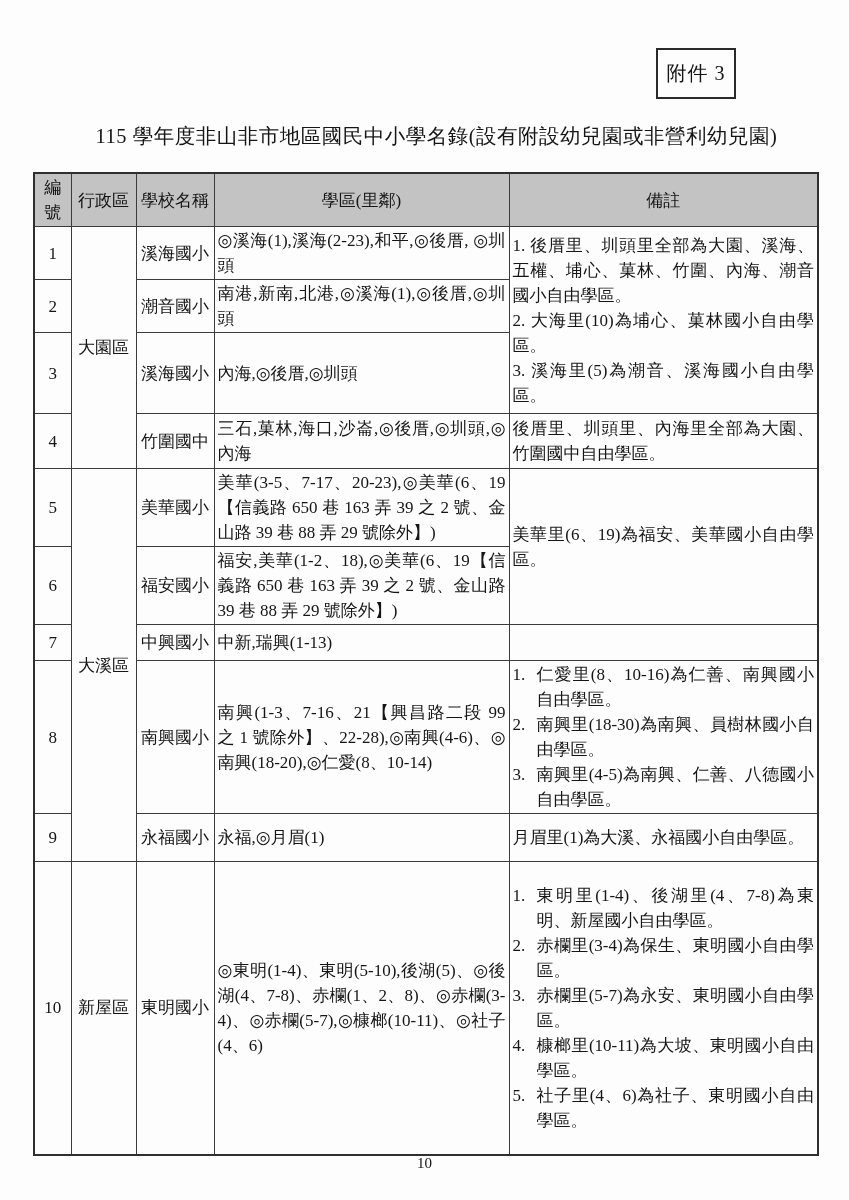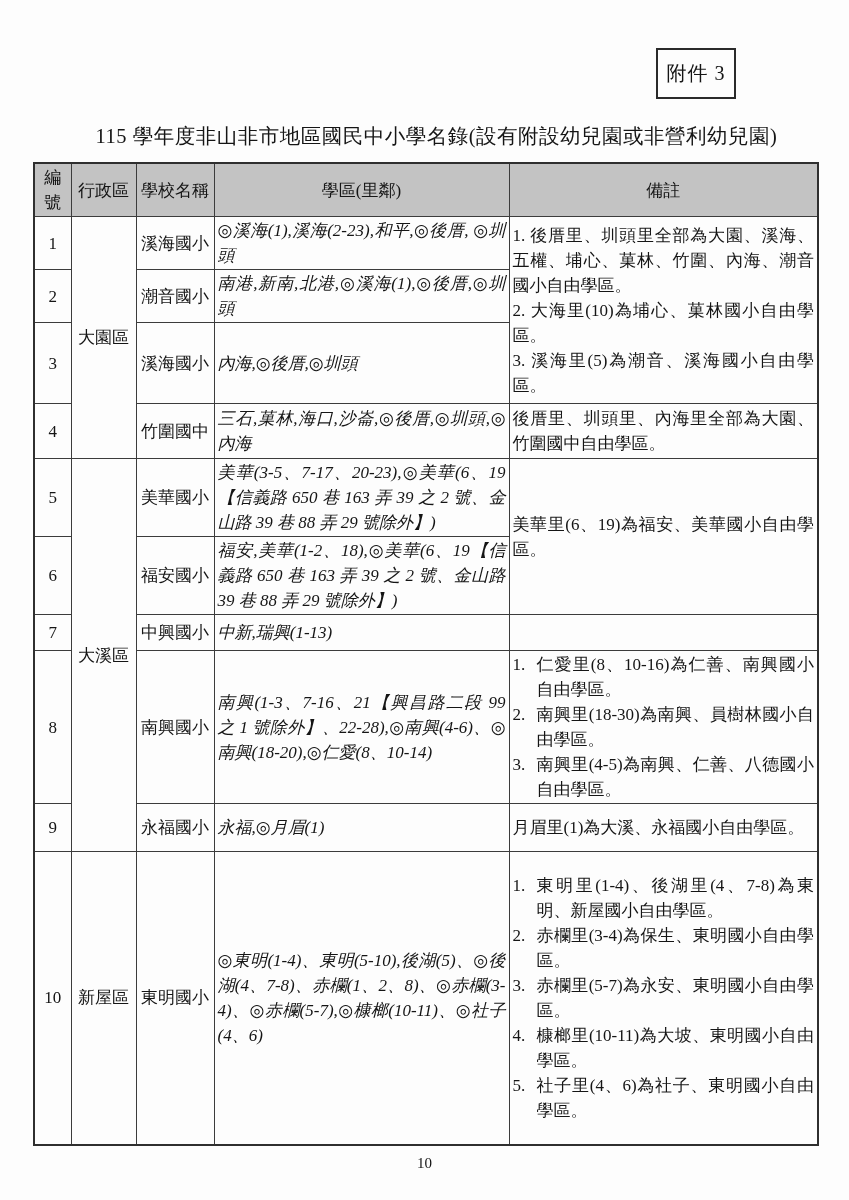--- a/index.html
+++ b/index.html
@@ -31,21 +31,21 @@
     left:0;top:110px;
     width:100%;
     margin:12px;
     text-align:center;
     font-size:20.5px;
     font-weight:normal;
     letter-spacing:0.5px;
   }
   table.school-table{
     position:absolute;
-    left:33px;top:162px;
+    left:33px;top:172px;
     width:784px;
     border-collapse:collapse;
     table-layout:fixed;
     font-size:17px;
   }
   table.school-table col.c-no{width:37px;}
   table.school-table col.c-district{width:65px;}
   table.school-table col.c-school{width:78px;}
   table.school-table col.c-zone{width:295px;}
   table.school-table col.c-note{width:309px;}
@@ -66,21 +66,20 @@
     text-align:center;
     padding:0;
   }
   td.num-cell,td.district-cell,td.school-cell{
     text-align:center;
     padding:1px 1px;
   }
   td.zone-cell{
     text-align:justify;
     text-justify:inter-ideograph;
-    font-style:italic;
   }
   td.note-cell{
     text-align:justify;
     text-justify:inter-ideograph;
   }
   .note-line{margin:0;}
   .note-item{display:flex;}
   .note-item .n{flex:none;width:24px;}
   .note-item .t{flex:1;text-align:justify;text-justify:inter-ideograph;}
   tr.r1{height:50px;}

